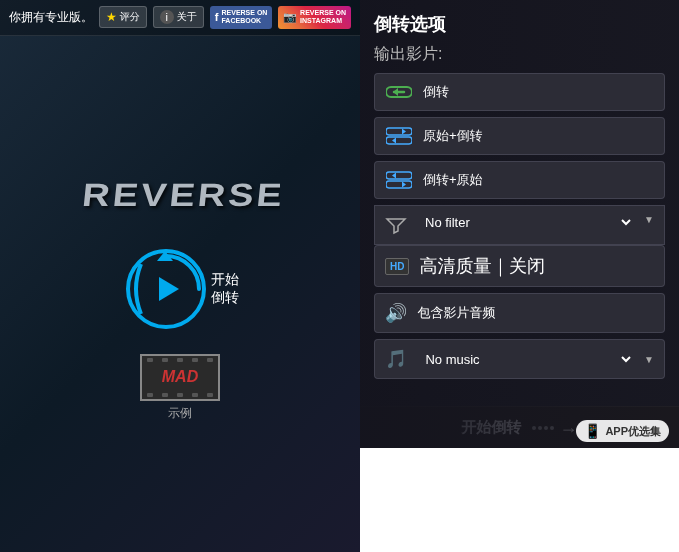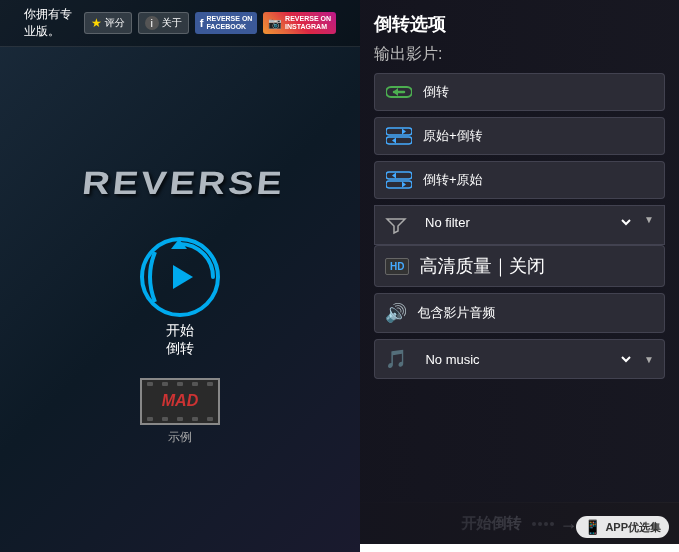--- a/index.html
+++ b/index.html
@@ -18,21 +18,21 @@
       height: 552px;
       background: linear-gradient(135deg, #1a2a3a 0%, #0d1a26 50%, #1a1a2e 100%);
       position: relative;
       display: flex;
       flex-direction: column;
     }
 
     .top-bar {
       display: flex;
       align-items: center;
-      padding: 6px 24px;
+      padding: 6px 9px;
       gap: 6px;
       background: rgba(0,0,0,0.3);
       border-bottom: 1px solid rgba(255,255,255,0.1);
     }
 
     .pro-label {
       color: #fff;
       font-size: 12px;
       flex: 1;
     }
@@ -112,21 +112,20 @@
       font-family: 'Impact', Arial Black, sans-serif;
       letter-spacing: 4px;
       text-transform: uppercase;
       margin-bottom: 20px;
       transform: scaleY(0.85);
       text-shadow: 2px 2px 4px rgba(0,0,0,0.8);
     }
 
     .start-btn-area {
       display: flex;
-      flex-direction: column;
       align-items: center;
       cursor: pointer;
       margin-bottom: 20px;
     }
 
     .sample-area {
       display: flex;
       flex-direction: column;
       align-items: center;
     }
@@ -178,21 +177,21 @@
 
     .sample-label {
       color: #aaa;
       font-size: 12px;
       margin-top: 4px;
     }
 
     
     .right-panel {
       width: 319px;
-      height: 544px;
+      height: 448px;
       background: rgba(20,20,30,0.95);
       position: relative;
       display: flex;
       flex-direction: column;
     }
 
     .bg-overlay {
       position: absolute;
       top: 0;
       right: 0;

